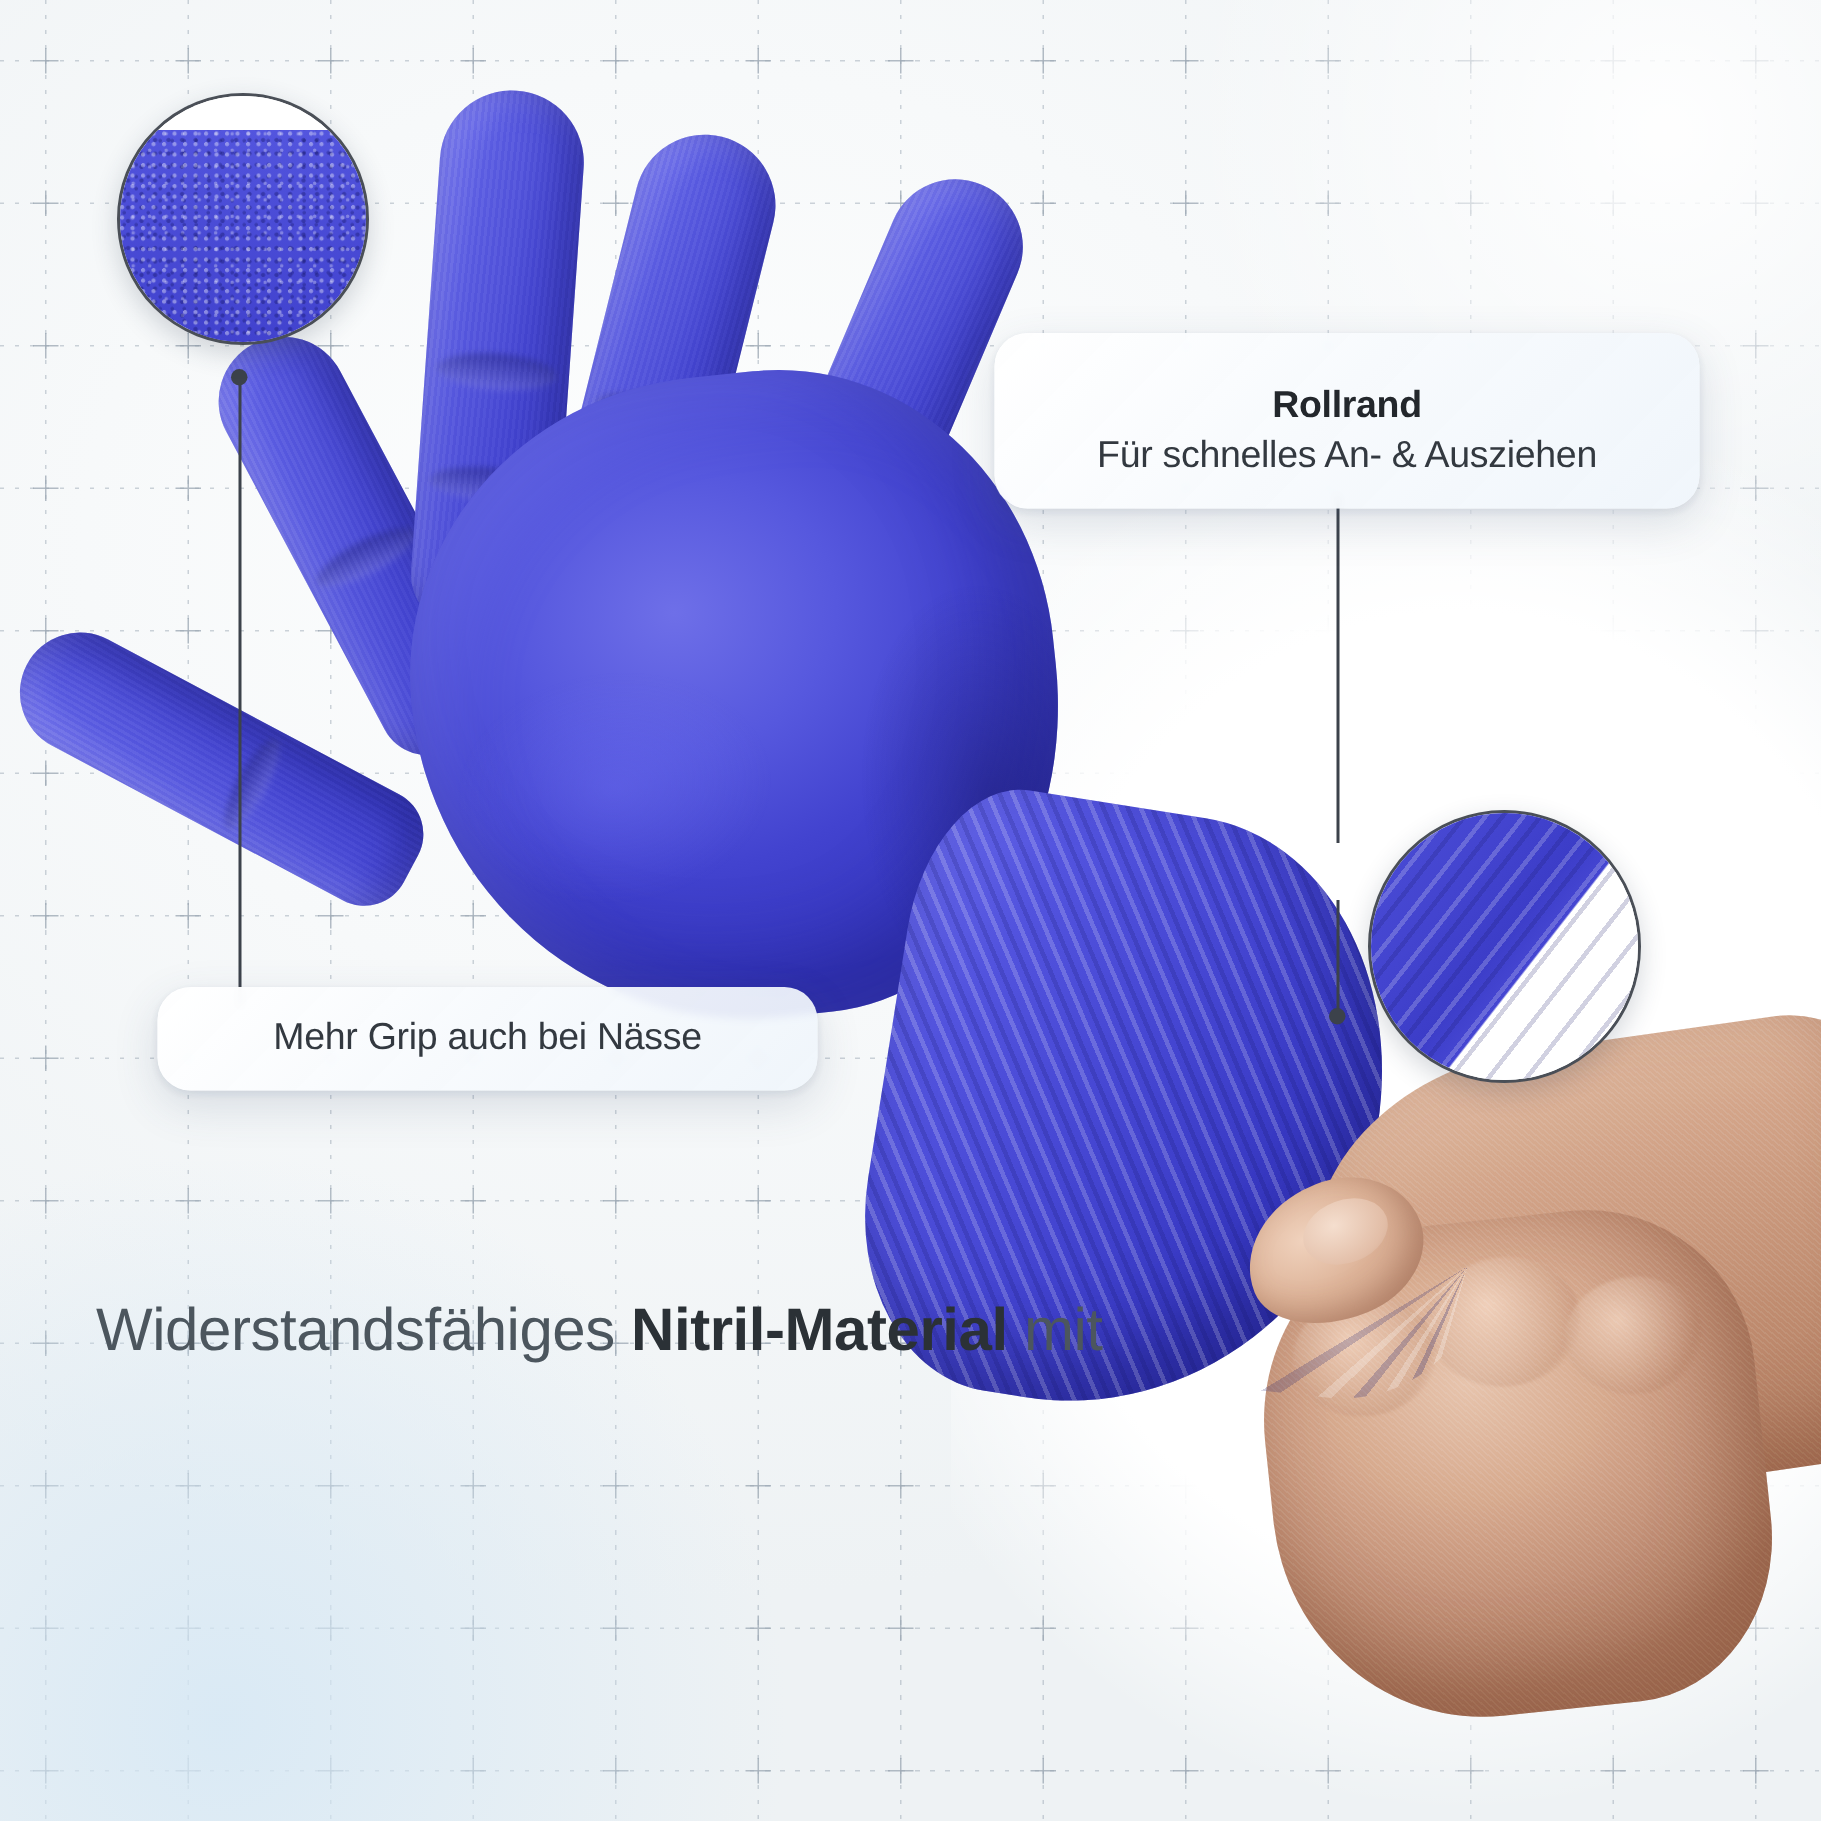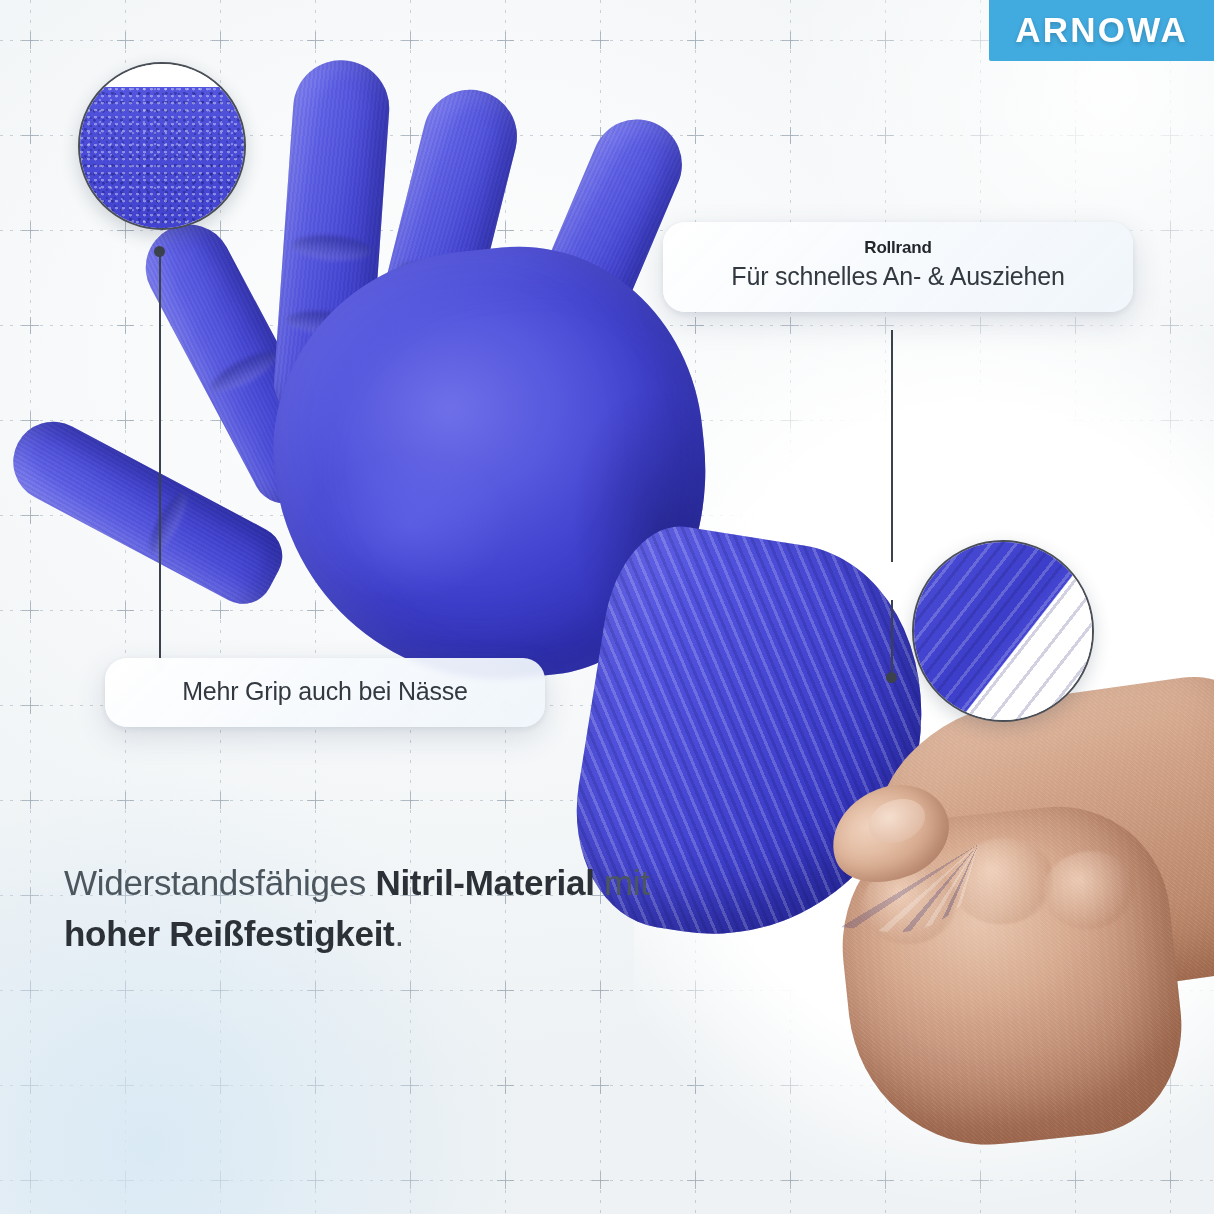--- a/index.html
+++ b/index.html
@@ -318,25 +318,26 @@
     position:absolute;
     border-radius:22px;
     background:linear-gradient(135deg, rgba(255,255,255,.97) 0%, rgba(247,250,253,.95) 45%, rgba(239,245,251,.93) 100%);
     box-shadow:0 10px 30px rgba(60,80,110,.16), 0 2px 6px rgba(60,80,110,.10);
     backdrop-filter:blur(3px);
     z-index:30;
     padding:16px 26px 20px 26px;
     text-align:center;
   }
   .callout-title {
-    font-size:17px;
+    font-size:25px;
     font-weight:bold;
     color:#23272C;
     line-height:1.22;
     letter-spacing:-.2px;
+    margin-top:17px;
   }
   .callout-sub {
     font-size:25px;
     font-weight:normal;
     color:#333940;
     line-height:1.24;
     letter-spacing:-.2px;
     margin-top:2px;
   }
   .callout-rollrand { left:663px; top:222px; width:470px; }
@@ -352,21 +353,21 @@
   .headline {
     font-size:66px;
     font-weight:bold;
     color:#3A3E42;
     line-height:1.12;
     letter-spacing:-1.6px;
   }
   .headline .l2 { display:block; }
   .subcopy {
     margin-top:26px;
-    font-size:35px;
+    font-size:40px;
     color:#4C565E;
     line-height:1.45;
     letter-spacing:-.3px;
   }
   .subcopy b { color:#2B3136; font-weight:bold; }
   .subcopy .l2 { display:block; }
 </style>
 </head>
 <body>
 
@@ -634,24 +635,20 @@
 
   <div class="callout callout-rollrand">
     <div class="callout-title">Rollrand</div>
     <div class="callout-sub">Für schnelles An- &amp; Ausziehen</div>
   </div>
 
   <div class="callout callout-fingertips">
     <div class="callout-sub">Mehr Grip auch bei Nässe</div>
   </div>
 
-  <div class="logo">
-    <div class="logo-text">ARNOWA</div>
-  </div>
 
   <div class="copy">
     <div class="subcopy">
       <span>Widerstandsfähiges </span><b>Nitril-Material</b><span> mit</span>
-      <span class="l2"><b>hoher Reißfestigkeit</b><span>.</span></span>
     </div>
   </div>
 
 </div>
 
 </body></html>

